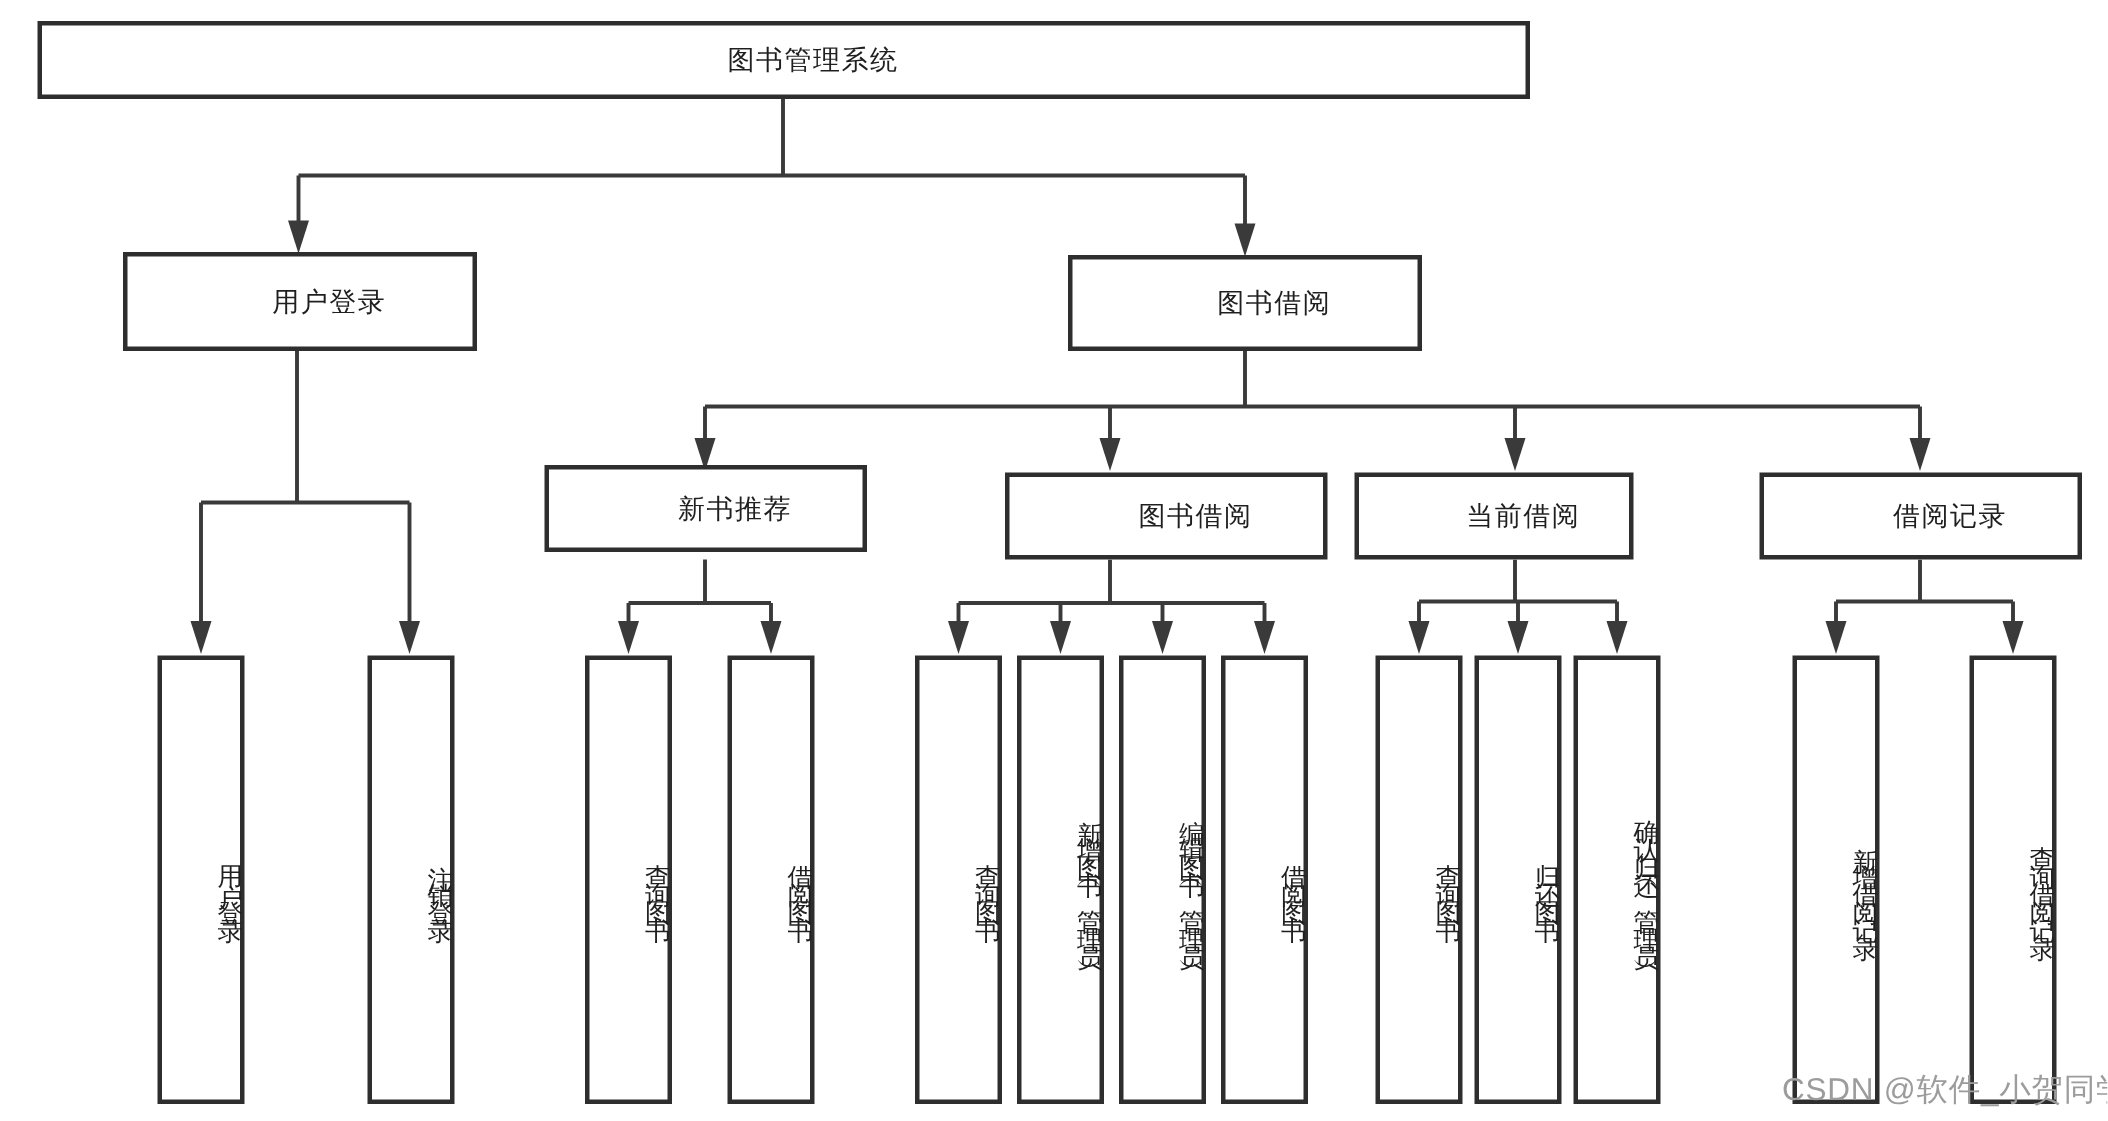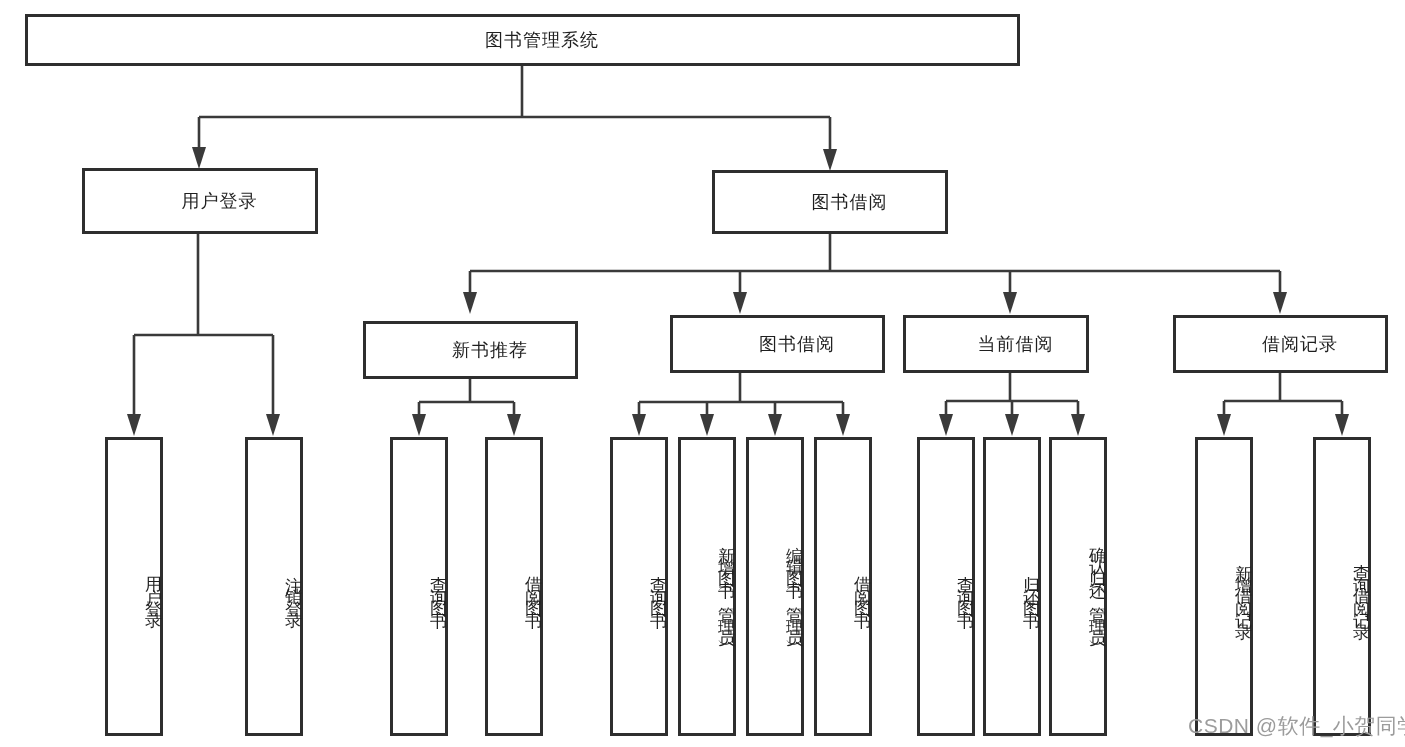--- a/index.html
+++ b/index.html
@@ -121,21 +121,21 @@
     <span>图书管理系统</span>
   </div>
 
   <div class="node hbox" style="left:82px; top:168px; width:236px; height:66px">
     <span>用户登录</span>
   </div>
   <div class="node hbox" style="left:712px; top:170px; width:236px; height:64px">
     <span>图书借阅</span>
   </div>
 
-  <div class="node hbox" style="left:363px; top:321px; width:215px; height:58px">
+  <div class="node hbox" style="left:363px; top:310px; width:215px; height:58px">
     <span>新书推荐</span>
   </div>
   <div class="node hbox" style="left:670px; top:315px; width:215px; height:58px">
     <span>图书借阅</span>
   </div>
   <div class="node hbox" style="left:903px; top:315px; width:186px; height:58px">
     <span>当前借阅</span>
   </div>
   <div class="node hbox" style="left:1173px; top:315px; width:215px; height:58px">
     <span>借阅记录</span>

